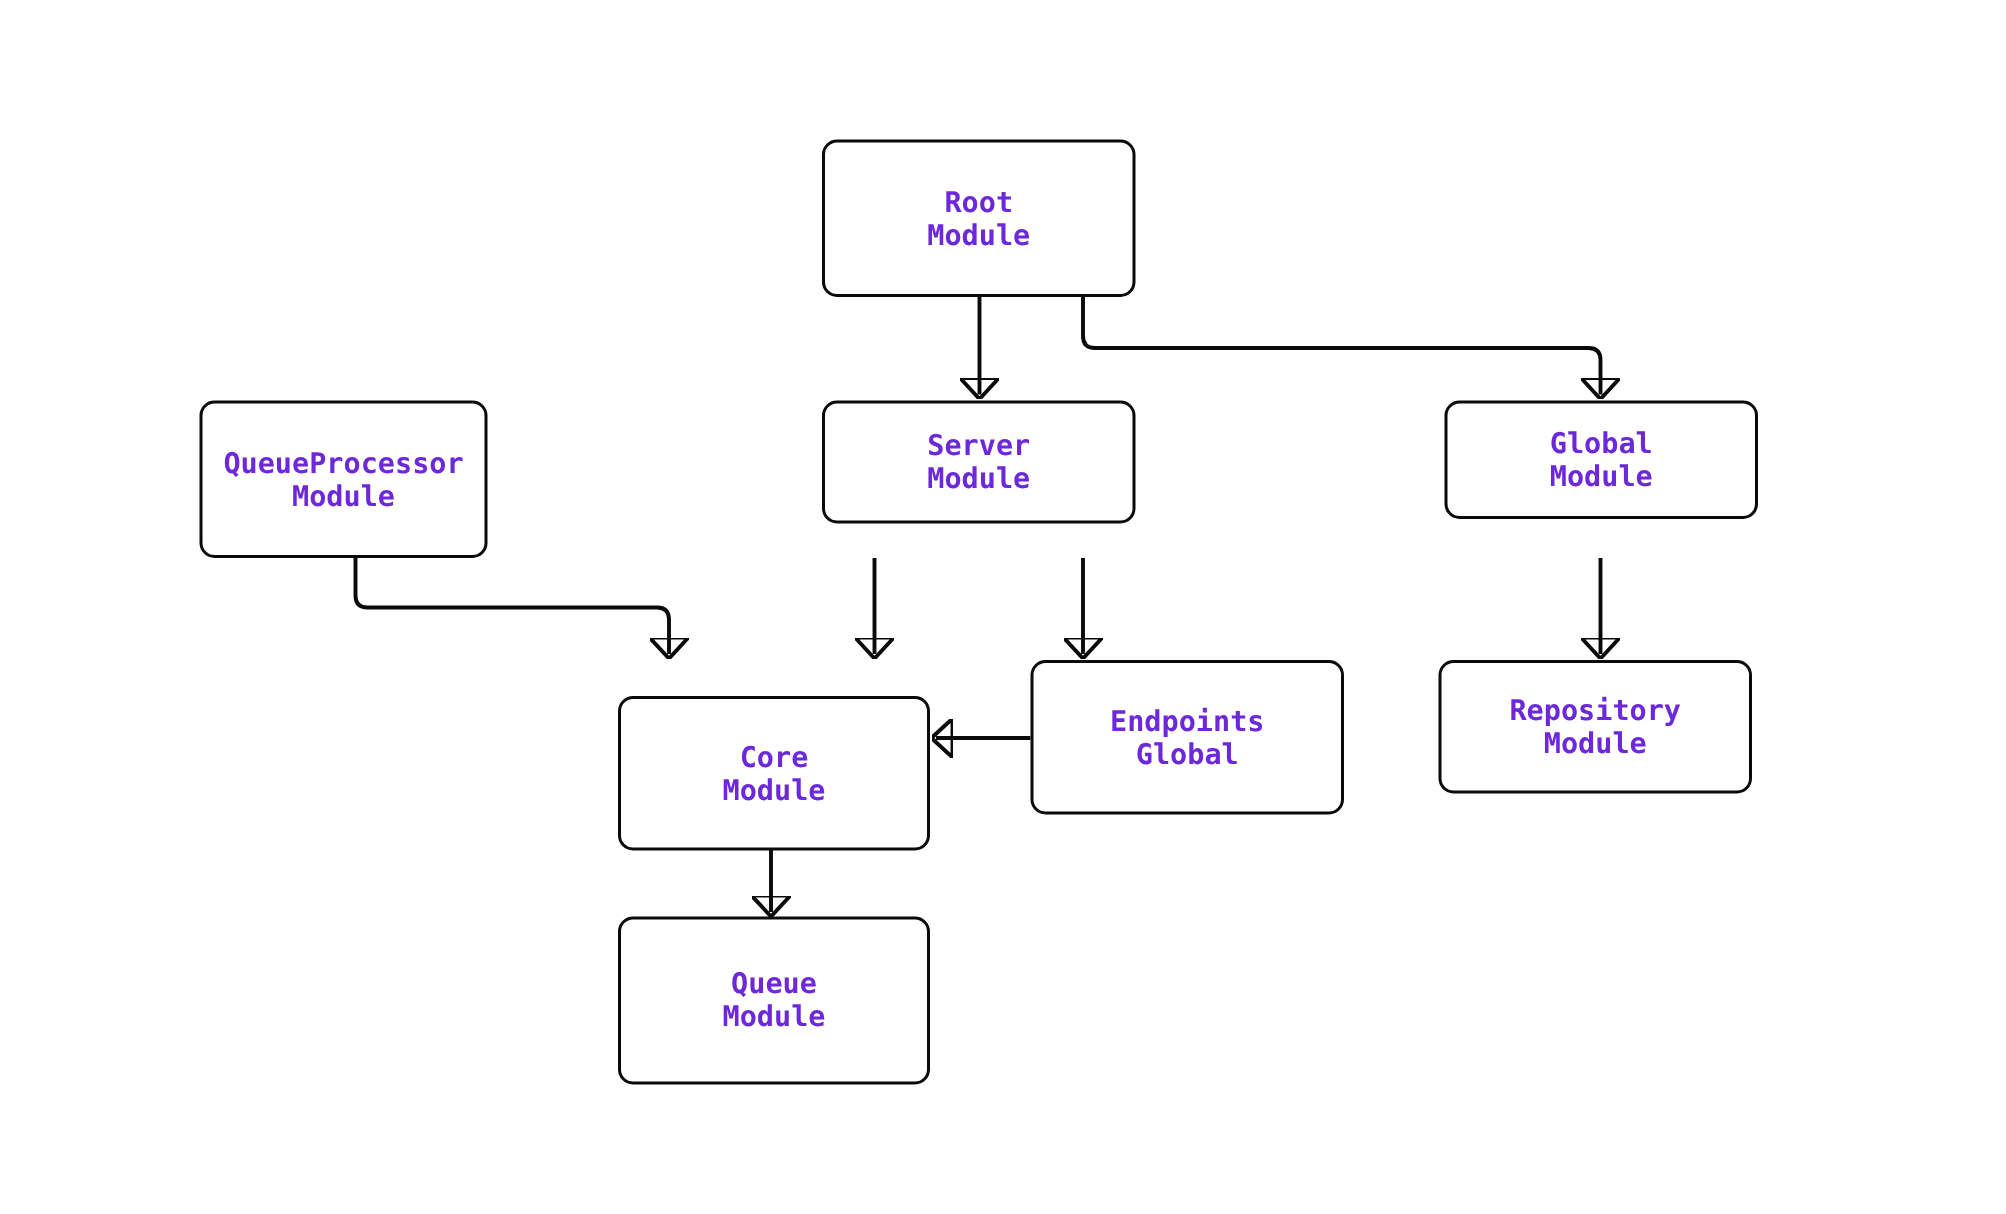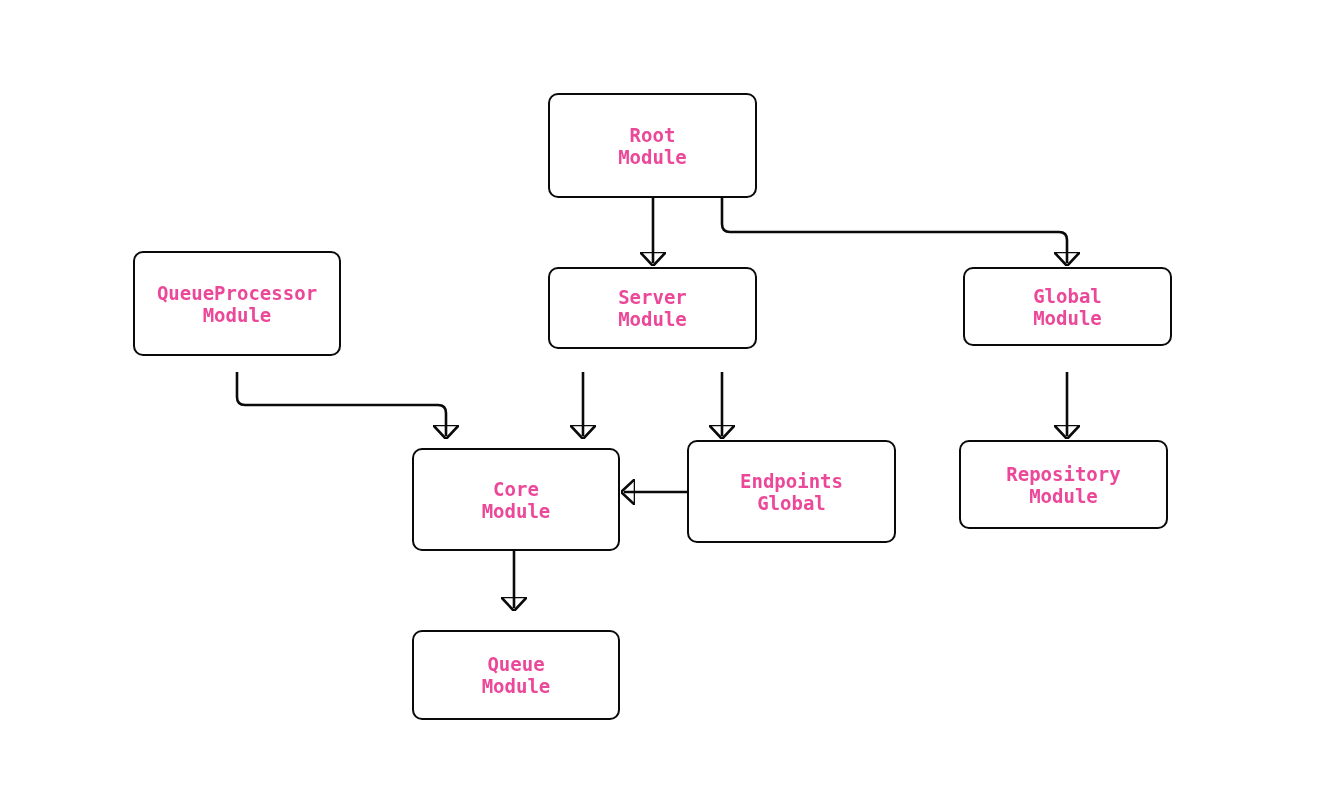--- a/index.html
+++ b/index.html
@@ -38,21 +38,21 @@
     display: flex;
     align-items: center;
     justify-content: center;
   }
   .node-label {
     white-space: pre-line;
     text-align: center;
     font-weight: bold;
     font-size: 19px;
     line-height: 22px;
-    color: #ec4899;
+    color: #6d28d9;
   }
 </style>
 </head>
 <body>
 
 <div class="canvas">
 
   <svg class="edges" viewBox="0 0 1337 809" xmlns="http://www.w3.org/2000/svg">
     <defs>
       <marker id="arrowhead" viewBox="0 0 14 26" refX="11" refY="13" markerWidth="14" markerHeight="26" markerUnits="userSpaceOnUse" orient="auto">
@@ -68,48 +68,48 @@
     <path d="M 1067 372 V 436" marker-end="url(#arrowhead)"></path>
     <path d="M 687 492 H 624" marker-end="url(#arrowhead)"></path>
     <path d="M 514 543 V 608" marker-end="url(#arrowhead)"></path>
   </svg>
 
   <div class="node" style="left:548px; top:93px; width:209px; height:105px">
     <span class="node-label">Root
 Module</span>
   </div>
 
-  <div class="node" style="left:133px; top:251px; width:208px; height:105px">
+  <div class="node" style="left:133px; top:267px; width:192px; height:105px">
     <span class="node-label">QueueProcessor
 Module</span>
   </div>
 
   <div class="node" style="left:548px; top:267px; width:209px; height:82px">
     <span class="node-label">Server
 Module</span>
   </div>
 
   <div class="node" style="left:963px; top:267px; width:209px; height:79px">
     <span class="node-label">Global
 Module</span>
   </div>
 
-  <div class="node" style="left:412px; top:448px; width:208px; height:103px">
+  <div class="node" style="left:412px; top:464px; width:208px; height:103px">
     <span class="node-label">Core
 Module</span>
   </div>
 
   <div class="node" style="left:687px; top:440px; width:209px; height:103px">
     <span class="node-label">Endpoints
 Global</span>
   </div>
 
   <div class="node" style="left:959px; top:440px; width:209px; height:89px">
     <span class="node-label">Repository
 Module</span>
   </div>
 
-  <div class="node" style="left:412px; top:630px; width:208px; height:90px">
+  <div class="node" style="left:412px; top:611px; width:208px; height:112px">
     <span class="node-label">Queue
 Module</span>
   </div>
 
 </div>
 
 </body></html>

